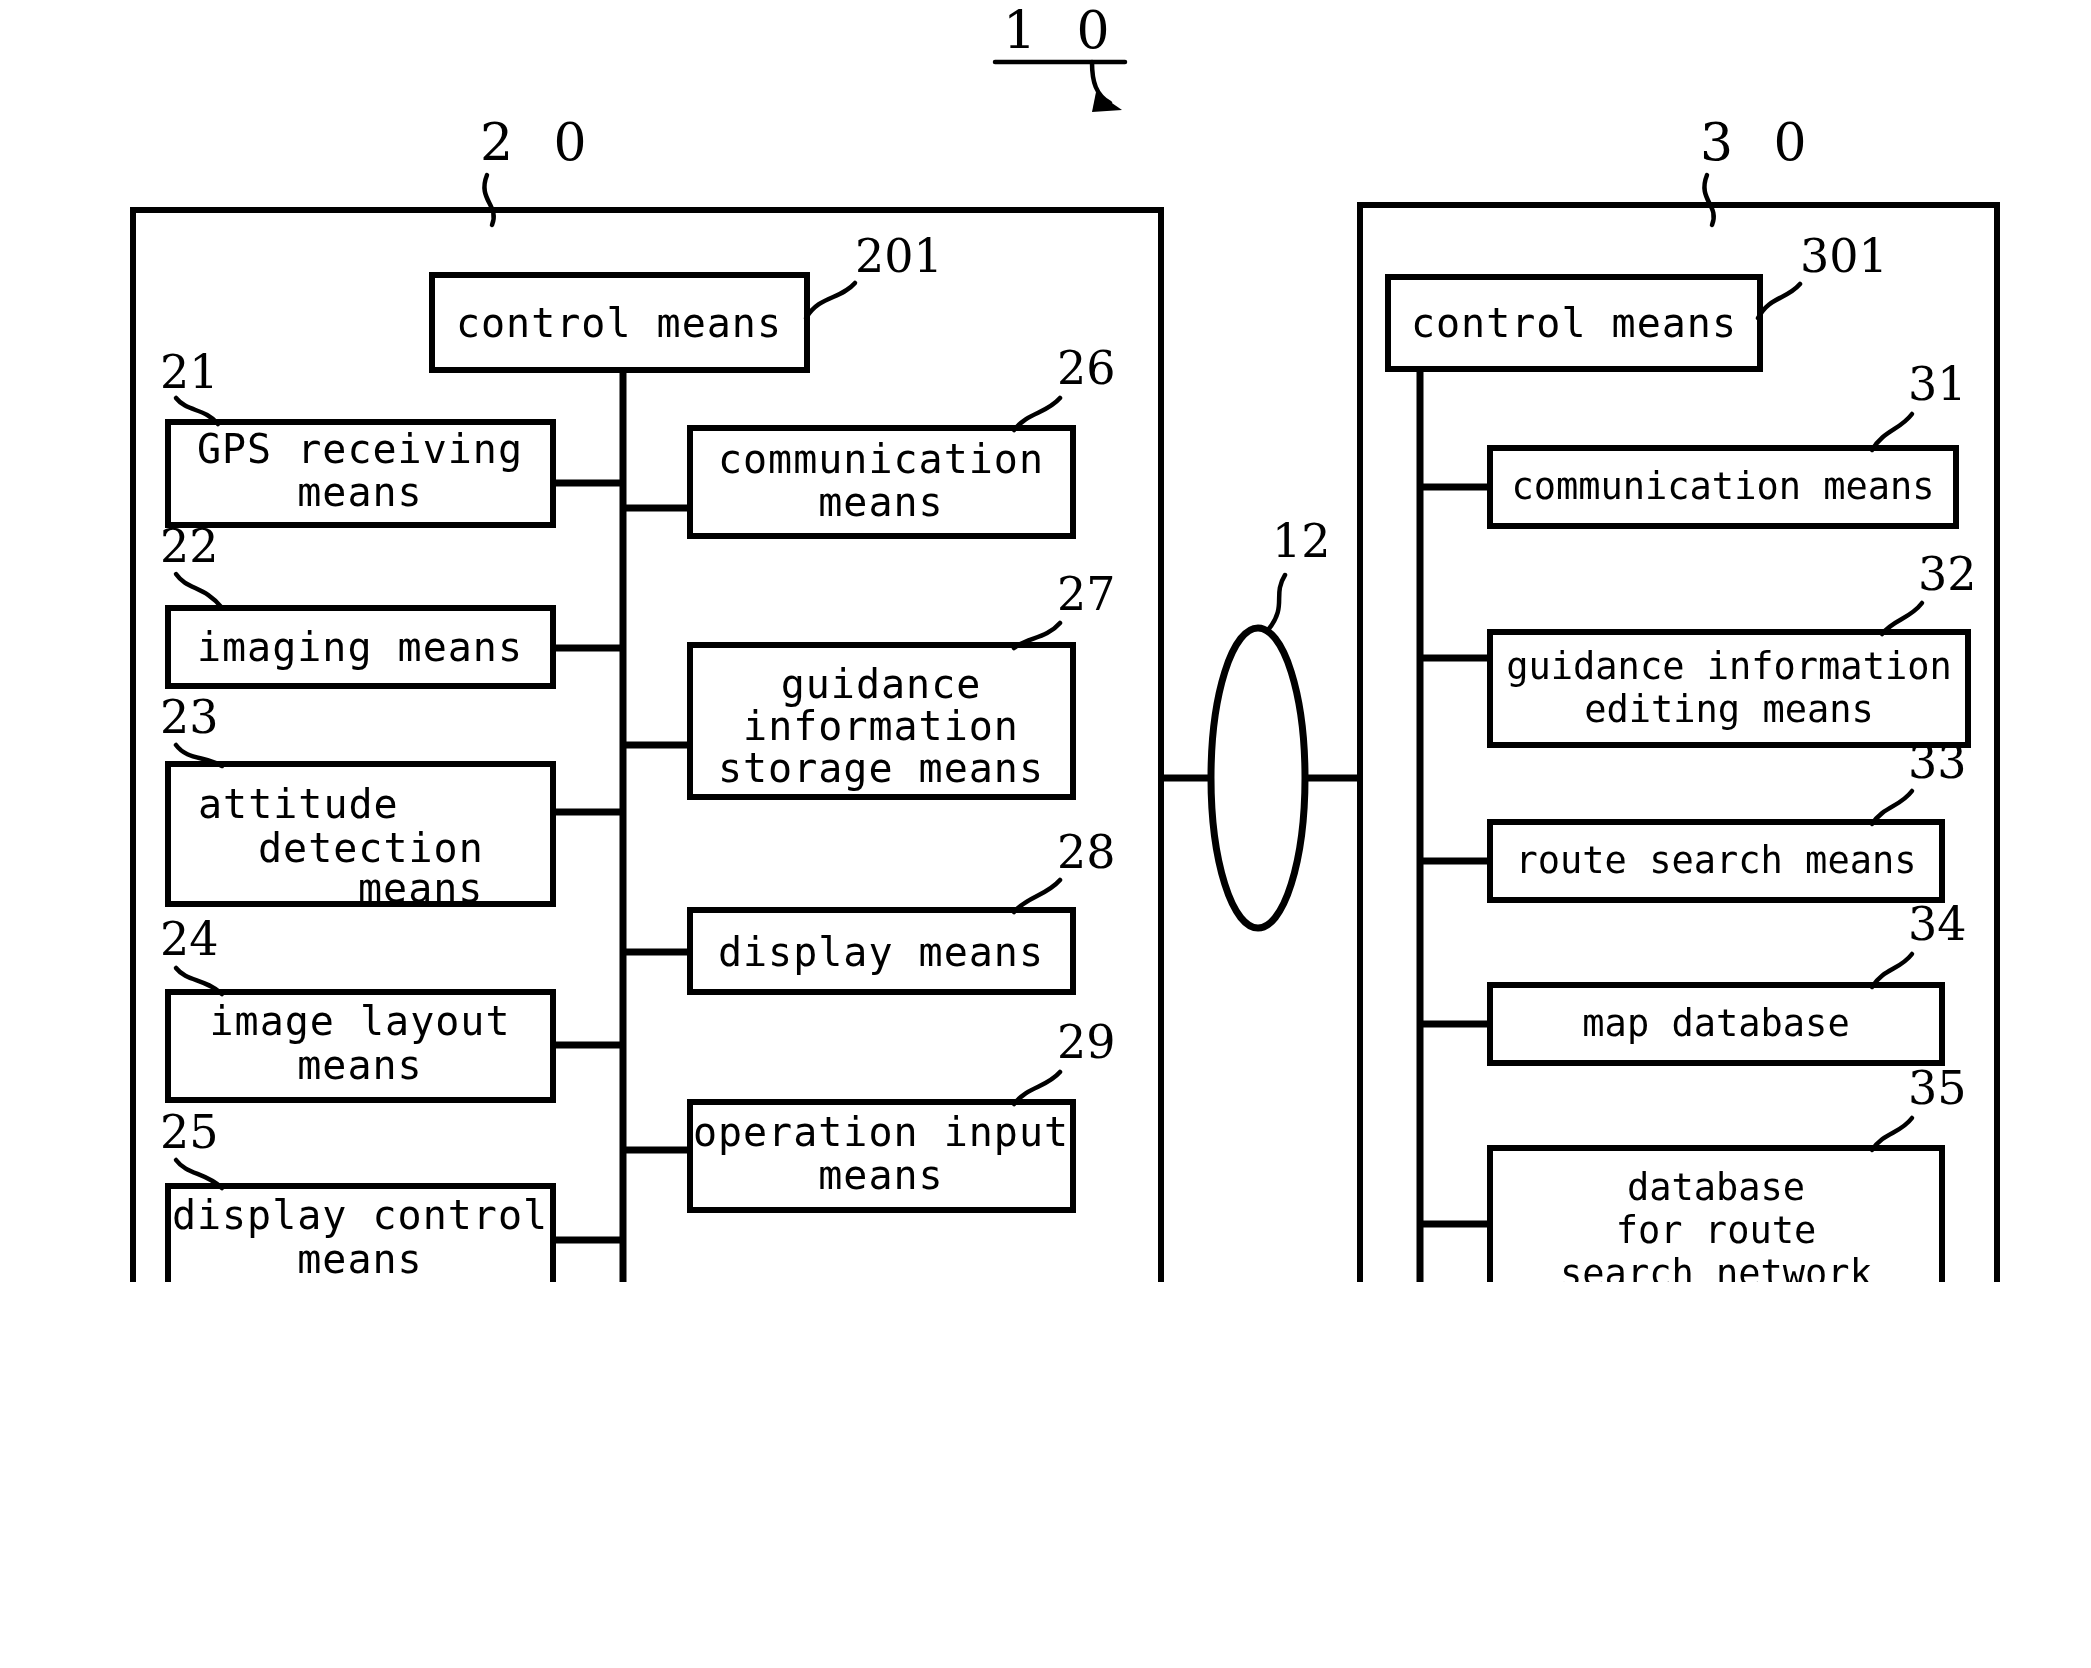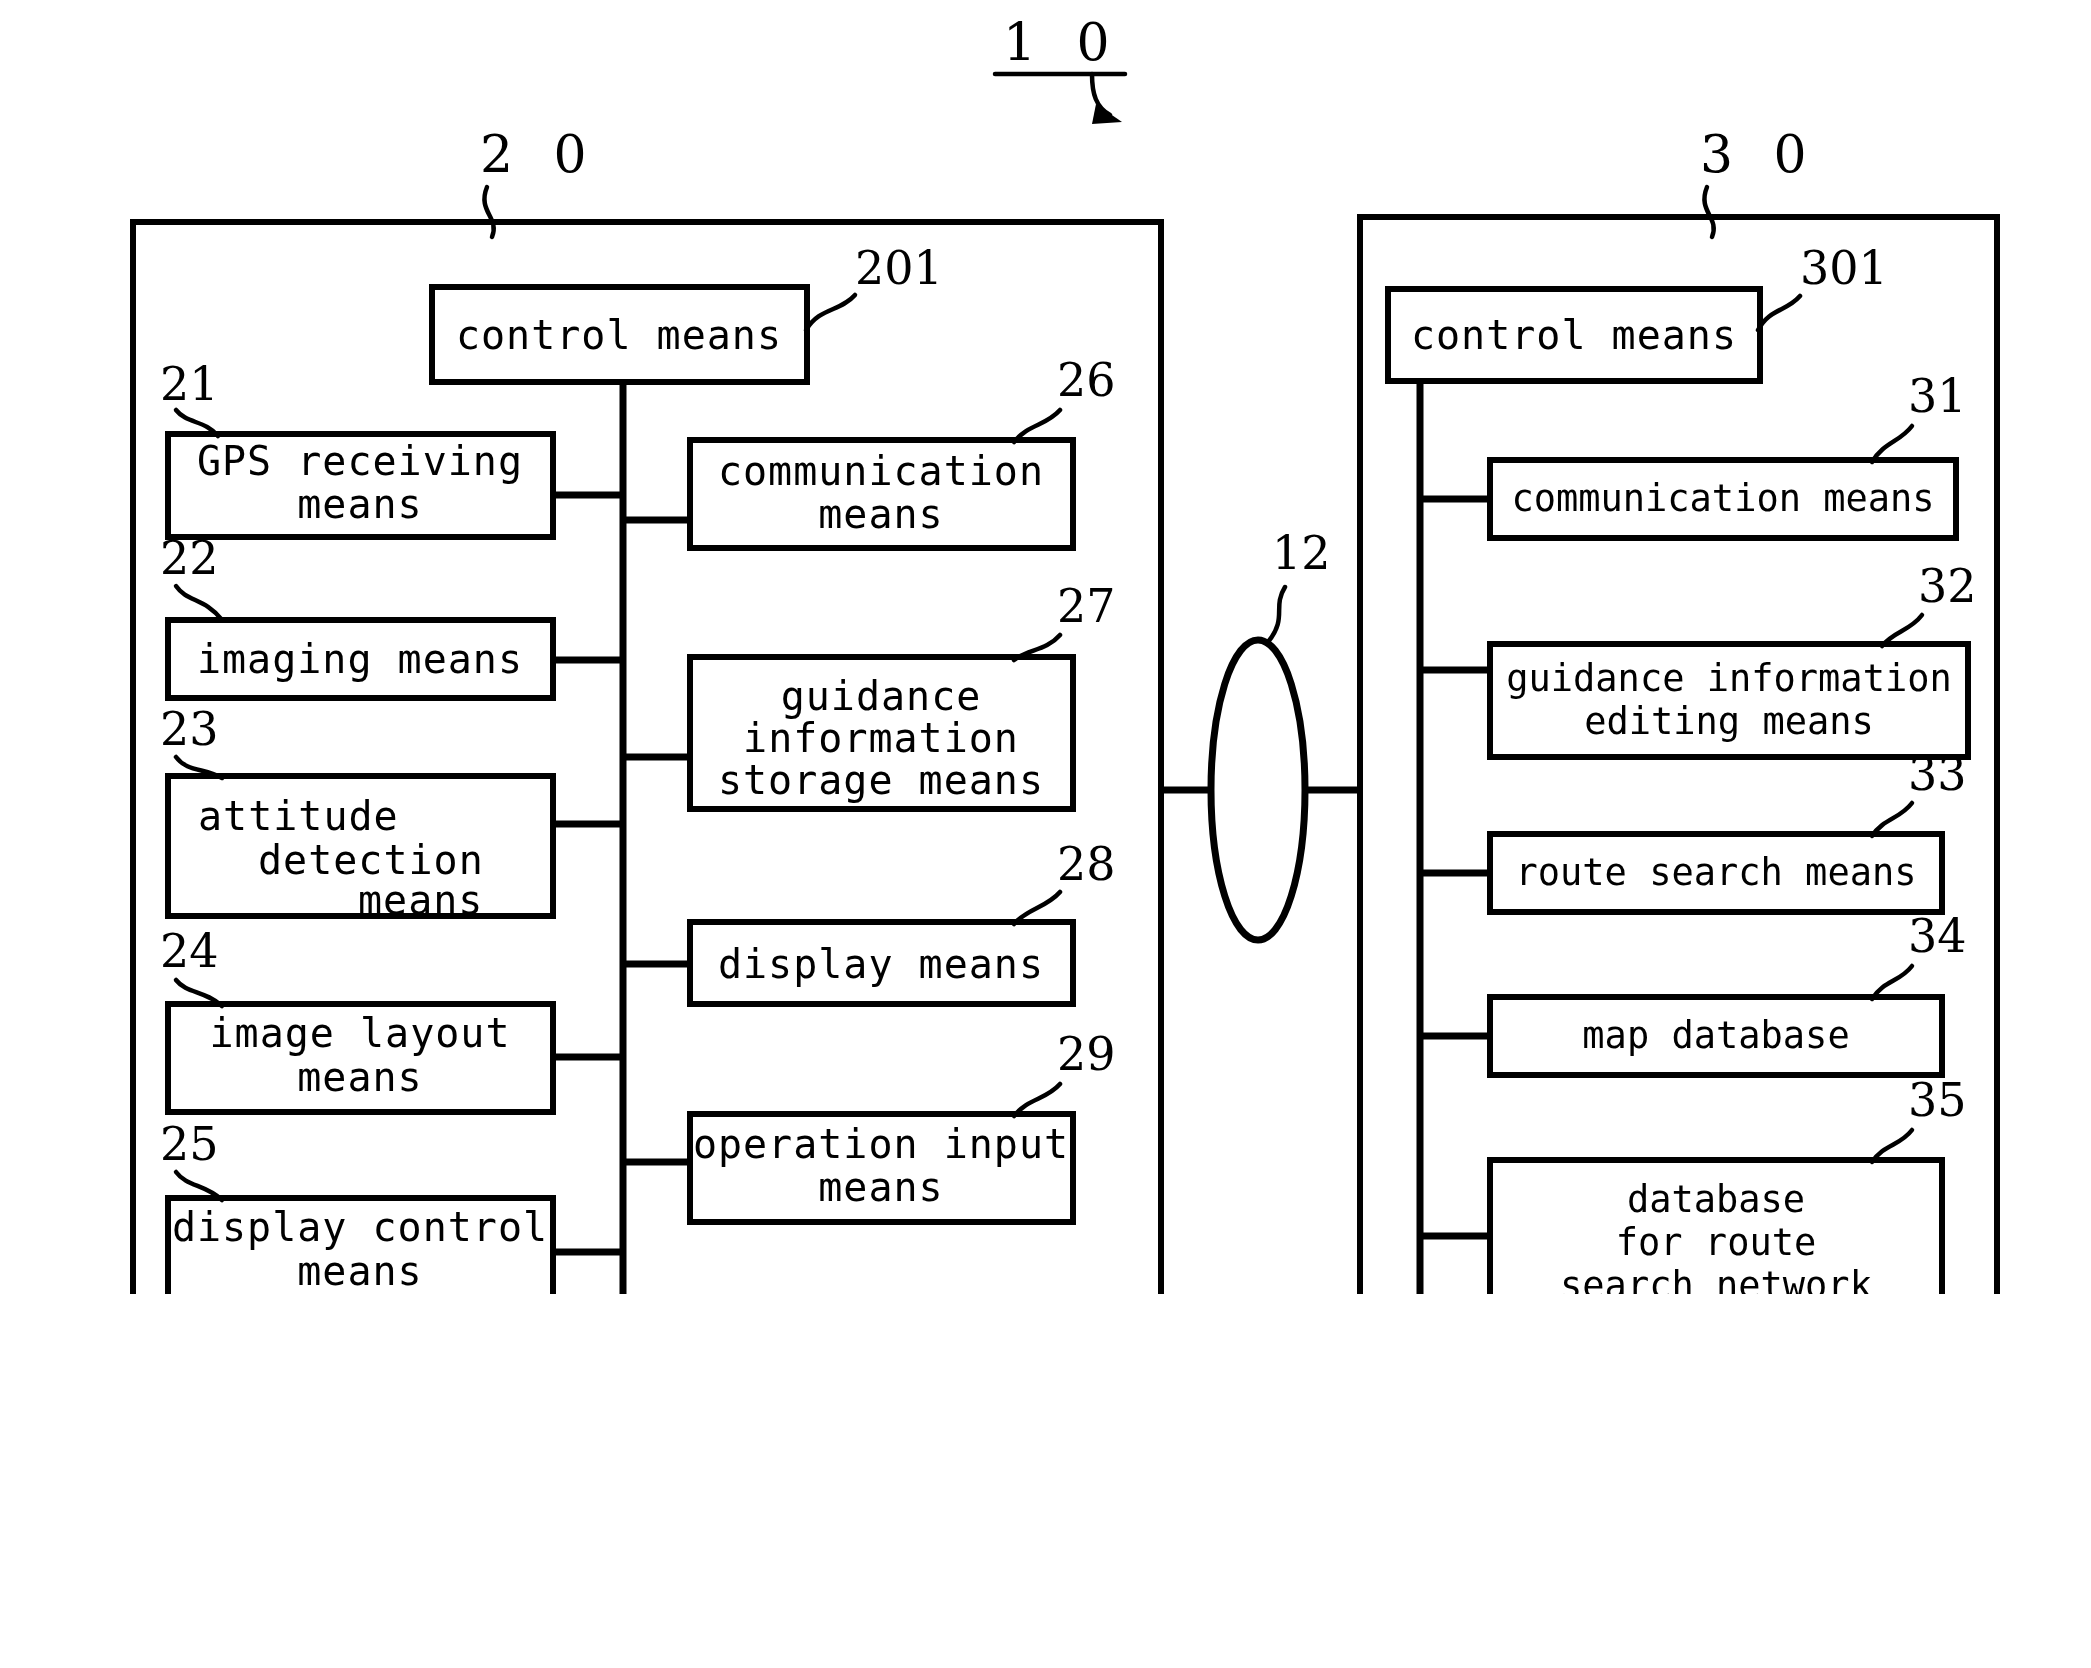--- a/index.html
+++ b/index.html
@@ -10,21 +10,20 @@
   body {
     font-family: "DejaVu Sans Mono", monospace;
     color: #000000;
   }
   #page {
     position: relative;
     width: 2091px;
     height: 1282px;
     background: #ffffff;
     overflow: hidden;
-    margin-top: 12px;
   }
   svg#diagram {
     position: absolute;
     left: 0; top: 0;
     width: 2091px;
     height: 1668px;
   }
   .boxtext {
     font-family: "DejaVu Sans Mono", monospace;
     font-size: 40px;

